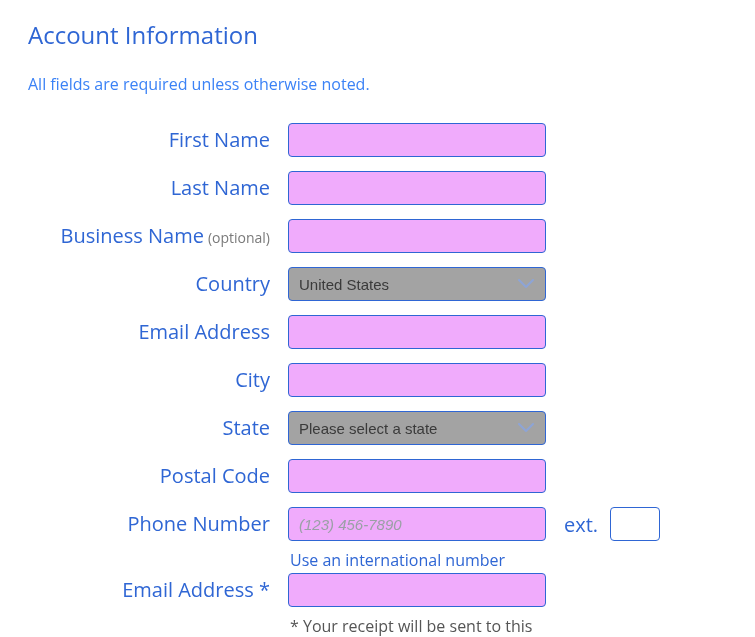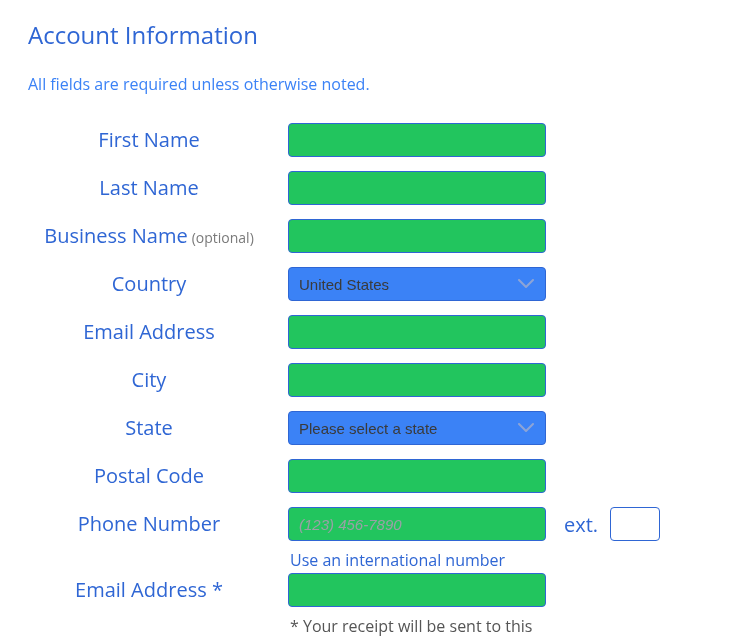--- a/index.html
+++ b/index.html
@@ -25,21 +25,21 @@
       font-size: 16px;
       margin-bottom: 28px;
     }
     .form-row {
       display: flex;
       align-items: center;
       margin-bottom: 14px;
     }
     .label-cell {
       width: 260px;
-      text-align: center;
+      text-align: right;
       padding-right: 18px;
       color: #2f66d4;
       font-size: 20px;
       font-weight: 400;
       line-height: 1.2;
     }
     .label-cell .optional {
       color: #7a7a7a;
       font-size: 14px;
       font-weight: 400;
@@ -51,40 +51,40 @@
       flex-wrap: wrap;
     }
     .text-input {
       width: 258px;
       height: 34px;
       border: 1px solid #2f66d4;
       border-radius: 4px;
       padding: 0 10px;
       font-size: 15px;
       color: #3a3a3a;
-      background: #22c55e;
+      background: #f0abfc;
     }
     .text-input::placeholder {
       color: #9aa0a6;
       font-style: italic;
     }
     .select-wrap {
       position: relative;
       display: inline-block;
       width: 258px;
     }
     .select-input {
       width: 100%;
       height: 34px;
       border: 1px solid #2f66d4;
       border-radius: 4px;
       padding: 0 34px 0 10px;
       font-size: 15px;
       color: #3a3a3a;
-      background: #3b82f6;
+      background: #a3a3a3;
       appearance: none;
       -webkit-appearance: none;
       -moz-appearance: none;
       cursor: pointer;
     }
     .select-caret {
       position: absolute;
       right: 12px;
       top: 50%;
       transform: translateY(-50%);

